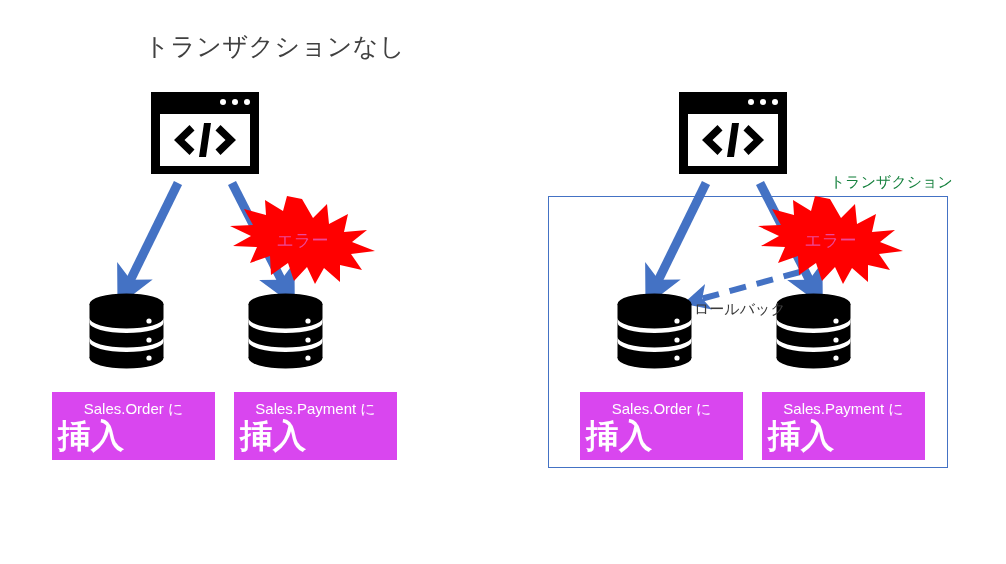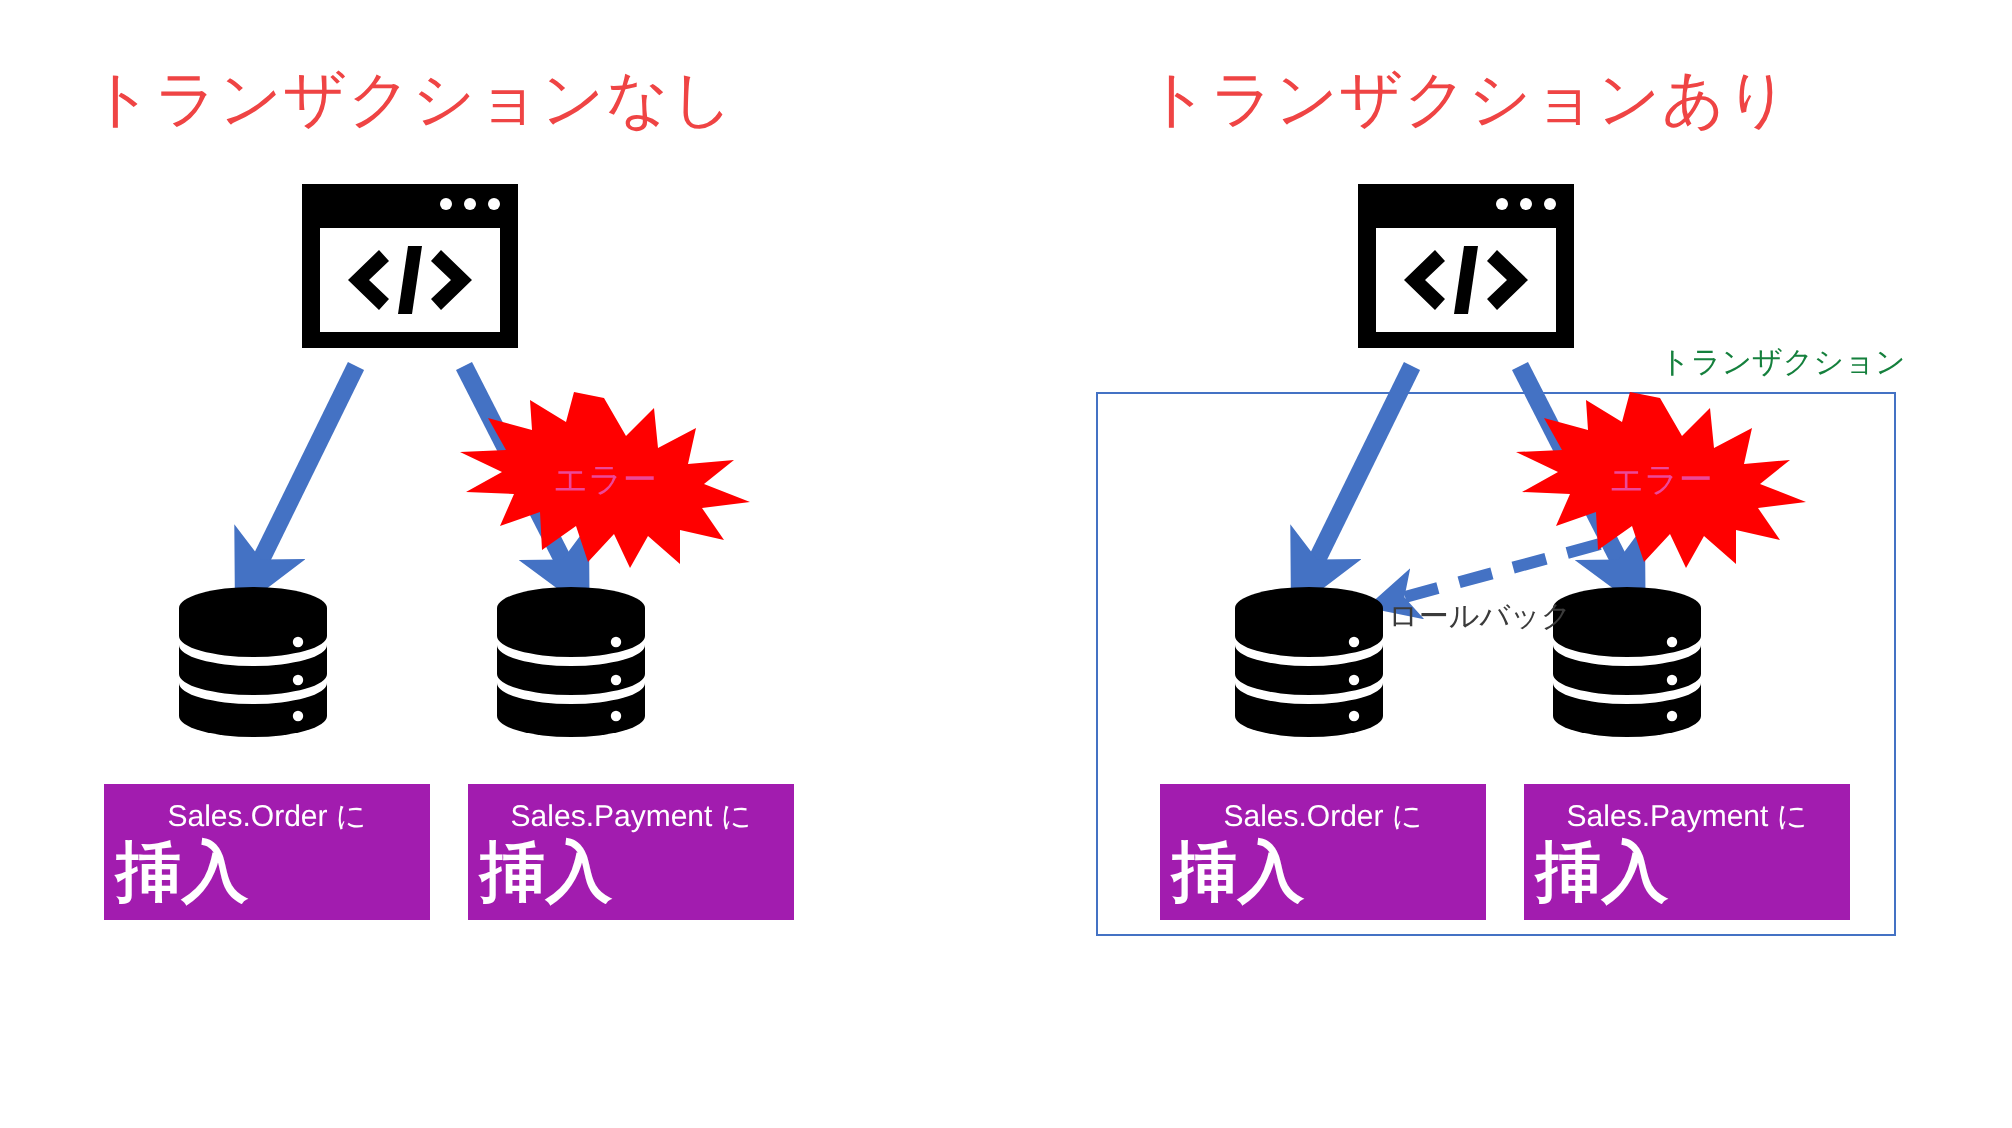--- a/index.html
+++ b/index.html
@@ -18,26 +18,26 @@
   .stage {
     position: absolute;
     left: 0; top: 0;
     width: 1006px;
     height: 564px;
   }
   .abs { position: absolute; }
 
   
   .panel-title {
-    font-size: 31px;
-    line-height: 1;
-    color: #ef4444;
+    font-size: 25px;
+    line-height: 1;
+    color: #404040;
     letter-spacing: 0.5px;
     white-space: nowrap;
-    text-align: left;
+    text-align: right;
   }
 
   
   .caption {
     font-size: 31px;
     line-height: 1;
     color: #3b3b3b;
     white-space: nowrap;
     text-align: center;
     letter-spacing: 0.5px;
@@ -78,21 +78,21 @@
   }
   .codewin .screen svg { display: block; }
 
   
   .dbicon { position: absolute; }
   .dbicon svg { display: block; }
 
   
   .insert-box {
     position: absolute;
-    background: #a21caf;
+    background: #d946ef;
     box-sizing: border-box;
     color: #ffffff;
     overflow: visible;
     padding-left: 24px;
   }
   .insert-box .tbl {
     position: absolute;
     left: 0; right: 0;
     top: 9px;
     text-align: center;
@@ -251,21 +251,20 @@
     <span class="tbl">Sales.Order に</span>
     <span class="verb">挿入</span>
   </div>
 
   <div class="insert-box" style="left:234px; top:392px; width:163px; height:68px;">
     <span class="tbl">Sales.Payment に</span>
     <span class="verb">挿入</span>
   </div>
 
 
-  <div class="panel-title abs" style="left:573px; top:34px; width:360px;">トランザクションあり</div>
 
   <div class="txframe" style="left:548px; top:196px; width:400px; height:272px;"></div>
   <div class="txframe-label" style="left:830px; top:174px;">トランザクション</div>
 
   <div class="codewin" style="left:679px; top:92px;">
     <span class="dots">
       <i></i>
         <i></i>
         <i></i>
     </span>

